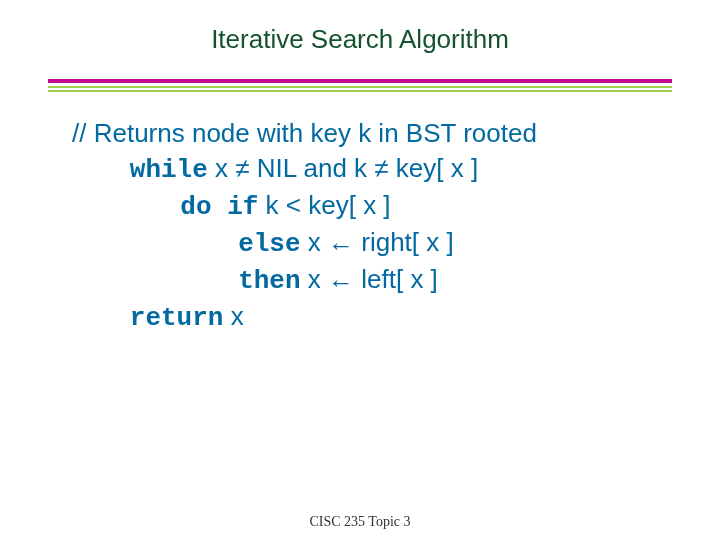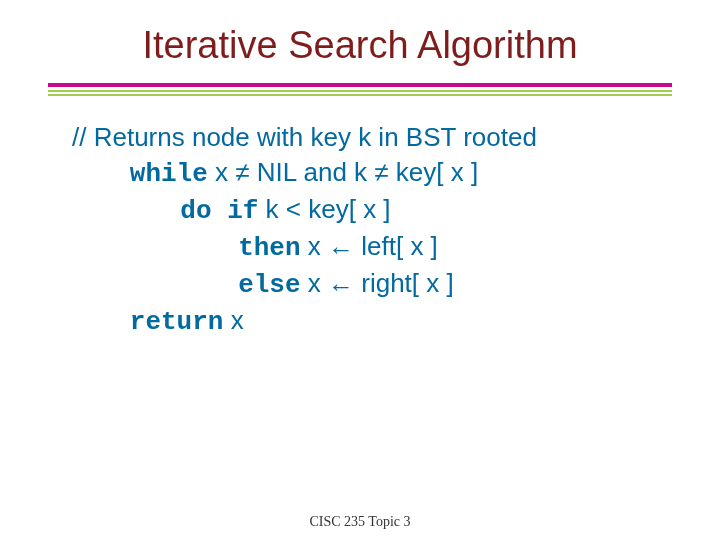--- a/index.html
+++ b/index.html
@@ -1,18 +1,18 @@
 <!DOCTYPE html>
 <html><head>
 <meta charset="utf-8">
 <style>
   * { margin: 0; padding: 0; box-sizing: border-box; }
   html, body { width: 720px; height: 540px; font-family: Arial, Helvetica, sans-serif; background: #fff; }
   .slide { width: 720px; height: 540px; position: relative; padding: 24px 48px 0 48px; }
-  .title { font-size: 38px; font-weight: 400; color: #7f1d1d; text-align: center; margin-bottom: 16px; }
+  .title { font-size: 26px; font-weight: 400; color: #14532d; text-align: center; margin-bottom: 24px; }
   .hr-stack { margin-bottom: 24px; }
   .hr1 { border: none; border-top: 4px solid #c40b8f; margin-bottom: 3px; }
   .hr2 { border: none; border-top: 2px solid #9fce4e; margin-bottom: 2px; }
   .hr3 { border: none; border-top: 2px solid #9fce4e; }
   .code-block { font-size: 26px; line-height: 1.35; color: #0369a1; padding-left: 24px; }
   .code-line { white-space: pre; }
   .kw { font-weight: bold; font-family: Liberation Mono, monospace; }
   .footer { position: absolute; bottom: 26px; left: 0; width: 720px; font-size: 14px; color: #333; }
   .footer-center { position: absolute; left: 50%; transform: translateX(-50%); font-family: Liberation Serif, serif; }
   .footer-right { position: absolute; right: 48px; margin-top: 41px; }
@@ -26,22 +26,22 @@
   <div class="hr-stack">
     <hr class="hr1">
     <hr class="hr2">
     <hr class="hr3">
   </div>
 
   <div class="code-block">
     <div class="code-line">// Returns node with key k in BST rooted</div>
     <div class="code-line">        <span class="kw">while</span><span> x ≠ NIL and k ≠ key[ x ]</span></div>
     <div class="code-line">               <span class="kw">do if</span><span> k &lt; key[ x ]</span></div>
+    <div class="code-line">                       <span class="kw">else</span><span> x ← right[ x ]</span></div>
     <div class="code-line">                       <span class="kw">then</span><span> x ← left[ x ]</span></div>
-    <div class="code-line">                       <span class="kw">else</span><span> x ← right[ x ]</span></div>
     <div class="code-line">        <span class="kw">return</span><span> x</span></div>
   </div>
 
   <div class="footer">
     <span class="footer-center">CISC 235 Topic 3</span>
     <span class="footer-right">29</span>
   </div>
 </div>
 
 </body></html>

